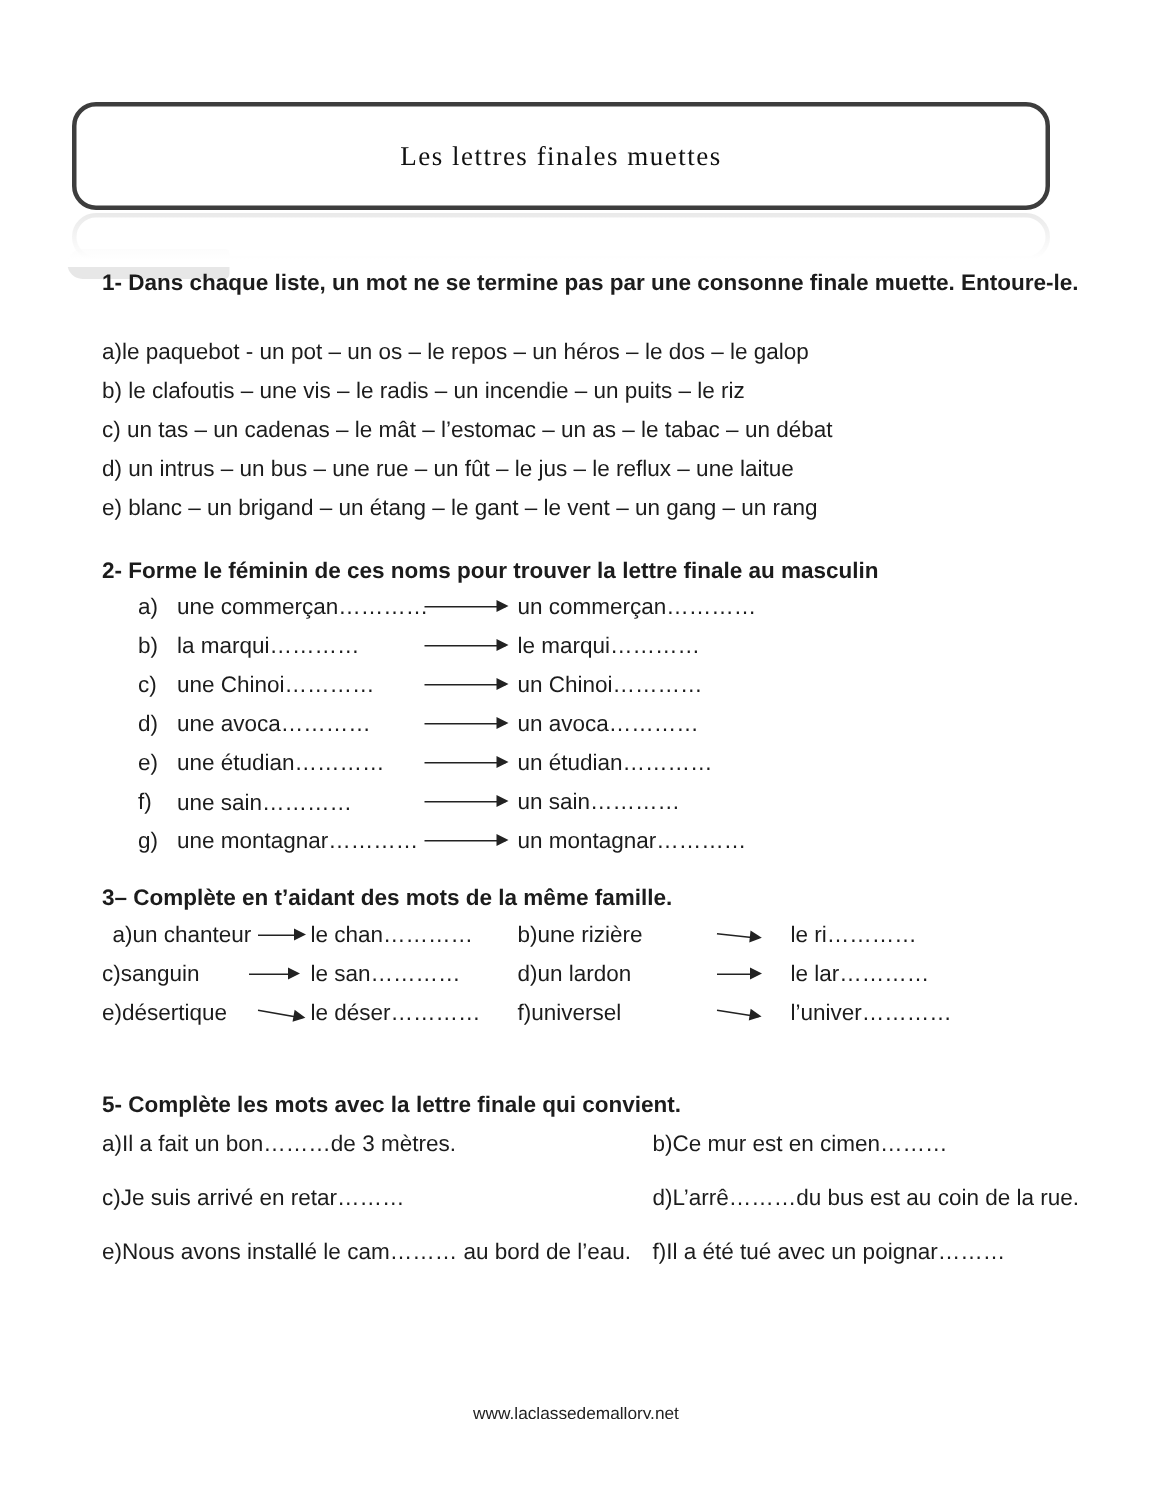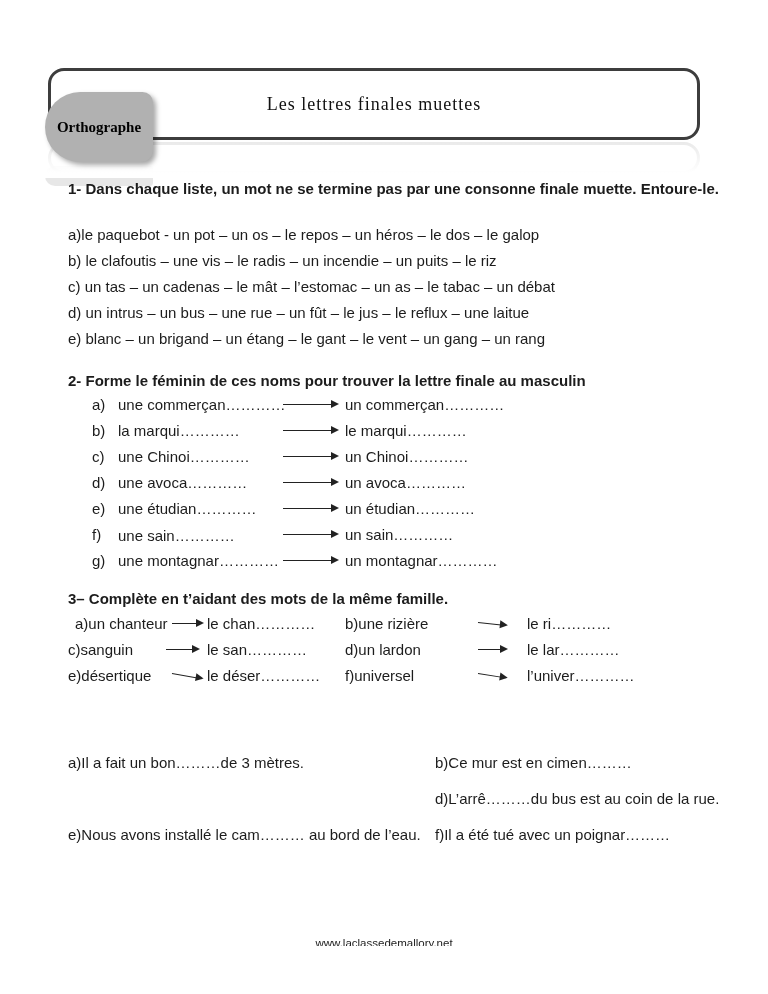--- a/index.html
+++ b/index.html
@@ -111,23 +111,20 @@
 
 <div class="page">
 
   <div class="box-reflection"></div>
   <div class="badge-reflection"></div>
   <div class="reflection-fade"></div>
 
   <div class="title-box">
     <span class="worksheet-title">Les lettres finales muettes</span>
   </div>
-  <div class="subject-badge">
-    <span>Orthographe</span>
-  </div>
 
   <div class="line bold" style="left:68px; top:180px;">1- Dans chaque liste, un mot ne se termine pas par une consonne finale muette. Entoure-le.</div>
   <div class="line" style="left:68px; top:226px;">a)le paquebot - un pot – un os – le repos – un héros – le dos – le galop</div>
   <div class="line" style="left:68px; top:252px;">b) le clafoutis – une vis – le radis – un incendie – un puits – le riz</div>
   <div class="line" style="left:68px; top:278px;">c) un tas – un cadenas – le mât – l’estomac – un as – le tabac – un débat</div>
   <div class="line" style="left:68px; top:304px;">d) un intrus – un bus – une rue – un fût – le jus – le reflux – une laitue</div>
   <div class="line" style="left:68px; top:330px;">e) blanc – un brigand – un étang – le gant – le vent – un gang – un rang</div>
 
   <div class="line bold" style="left:68px; top:372px;">2- Forme le féminin de ces noms pour trouver la lettre finale au masculin</div>
 
@@ -182,24 +179,26 @@
   <span class="arrow" style="left:478px; top:649px; width:28px;"></span>
   <div class="line" style="left:527px; top:641px;">le lar…………</div>
 
   <div class="line" style="left:68px;  top:667px;">e)désertique</div>
   <span class="arrow tilt10" style="left:172px; top:673px; width:30px;"></span>
   <div class="line" style="left:207px; top:667px;">le déser…………</div>
   <div class="line" style="left:345px; top:667px;">f)universel</div>
   <span class="arrow tilt9" style="left:478px; top:673px; width:28px;"></span>
   <div class="line" style="left:527px; top:667px;">l’univer…………</div>
 
+  <div class="line bold" style="left:68px; top:728px;">5- Complète les mots avec la lettre finale qui convient.</div>
 
   <div class="line" style="left:68px;  top:754px;">a)Il a fait un bon………de 3 mètres.</div>
   <div class="line" style="left:435px; top:754px;">b)Ce mur est en cimen………</div>
 
+  <div class="line" style="left:68px;  top:790px;">c)Je suis arrivé en retar………</div>
   <div class="line" style="left:435px; top:790px;">d)L’arrê………du bus est au coin de la rue.</div>
 
   <div class="line" style="left:68px;  top:826px;">e)Nous avons installé le cam……… au bord de l’eau.</div>
   <div class="line" style="left:435px; top:826px;">f)Il a été tué avec un poignar………</div>
 
   <div class="footer-url">www.laclassedemallory.net</div>
 
 </div>
 
 </body></html>

